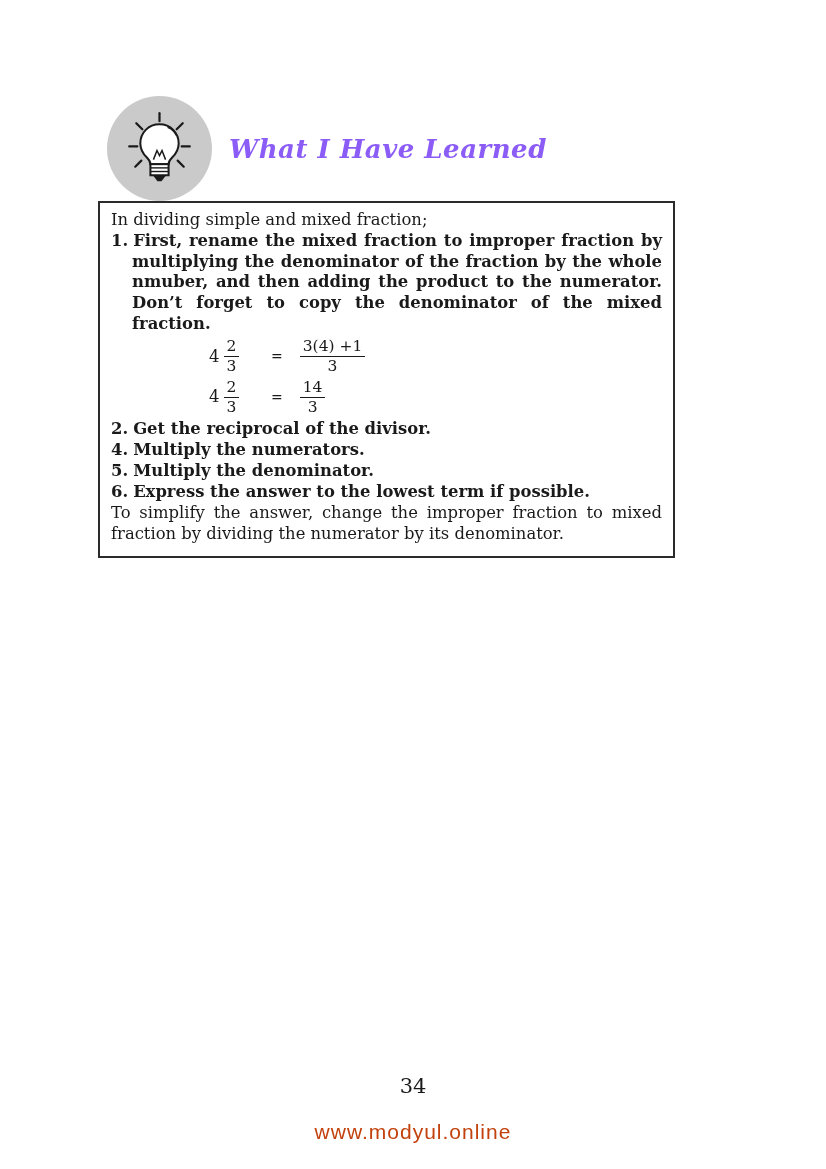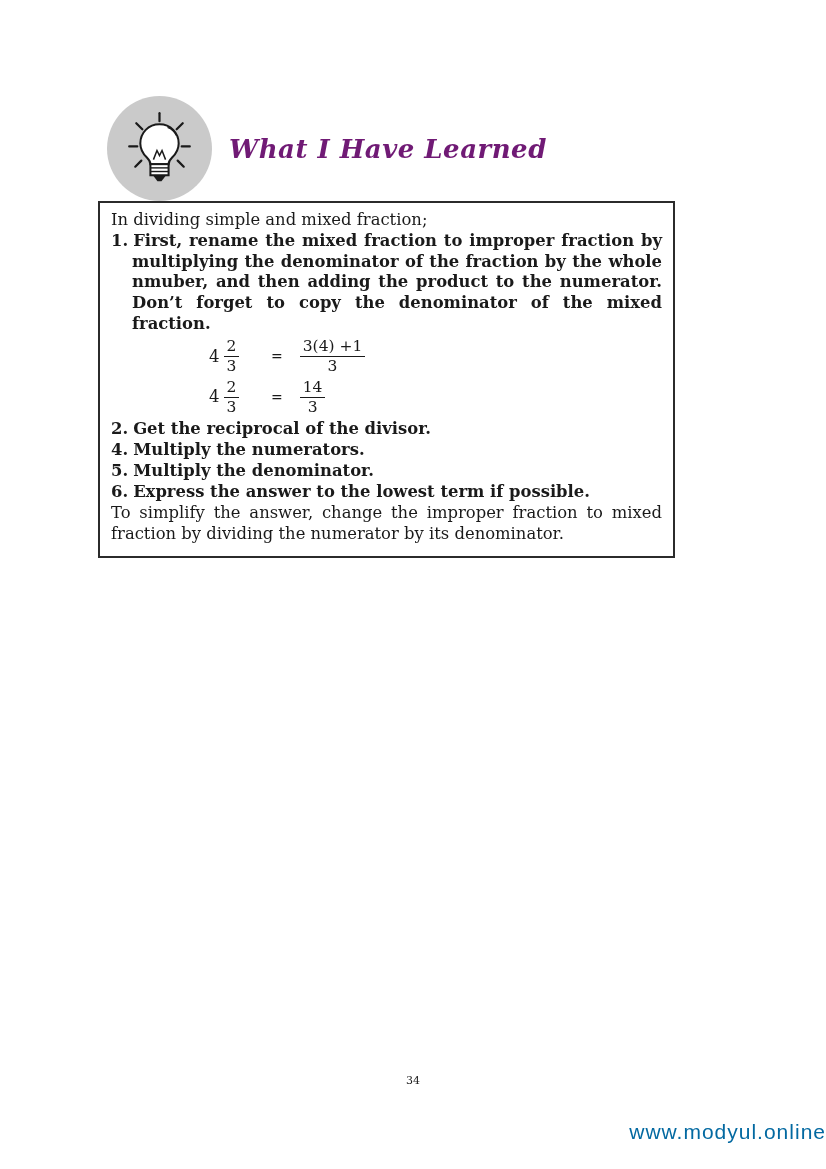--- a/index.html
+++ b/index.html
@@ -21,21 +21,21 @@
     gap: 17px;
     height: 105px;
   }
   .icon-circle { width: 105px; height: 105px; flex: 0 0 auto; }
   .section-title {
     margin: 0;
     font-size: 26px;
     font-weight: bold;
     font-style: italic;
     letter-spacing: 0.5px;
-    color: #701a75;
+    color: #8b5cf6;
     white-space: nowrap;
   }
 
   
   .content-box {
     box-sizing: border-box;
     margin-left: 98px;
     width: 577px;
     border: 2px solid #2b2b2b;
     padding: 7px 11px 12px 11px;
@@ -72,33 +72,33 @@
   .frac .frac-den { display: block; padding: 1px 3px 0 3px; }
   .eq-equals { margin: 0 17px 0 8px; font-size: 14px; }
 
   
   .page-number {
     position: absolute;
     top: 1074px;
     left: 0;
     width: 100%;
     text-align: center;
-    font-size: 11px;
+    font-size: 21px;
     color: #1a1a1a;
   }
   .watermark {
     position: absolute;
     top: 1120px;
     left: 0;
     width: 100%;
-    text-align: right;
+    text-align: center;
     font-family: "Liberation Sans", "DejaVu Sans", sans-serif;
     font-size: 21px;
     letter-spacing: 1px;
-    color: #0369a1;
+    color: #c2410c;
   }
 </style>
 </head>
 <body>
 
 <div class="page">
 
   <div class="header">
     <div class="icon-circle">
       <svg viewBox="0 0 104 104" width="105" height="105" aria-hidden="true">

